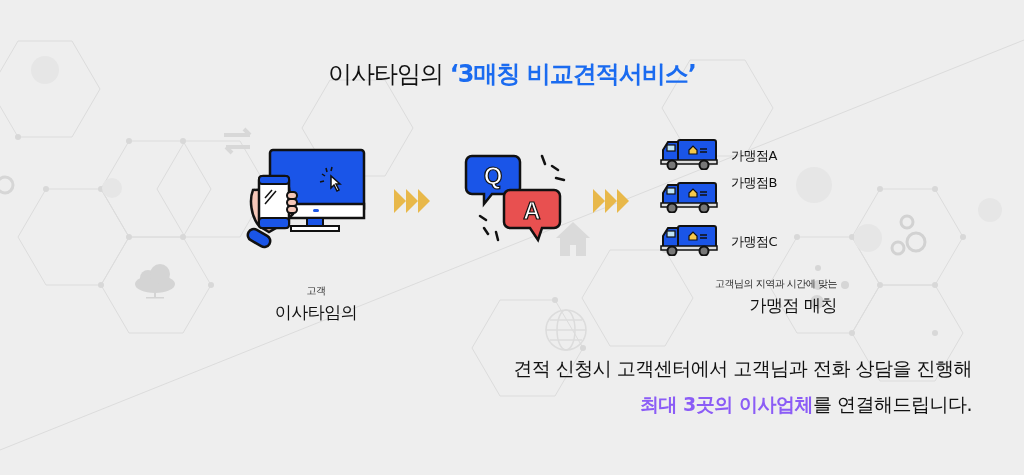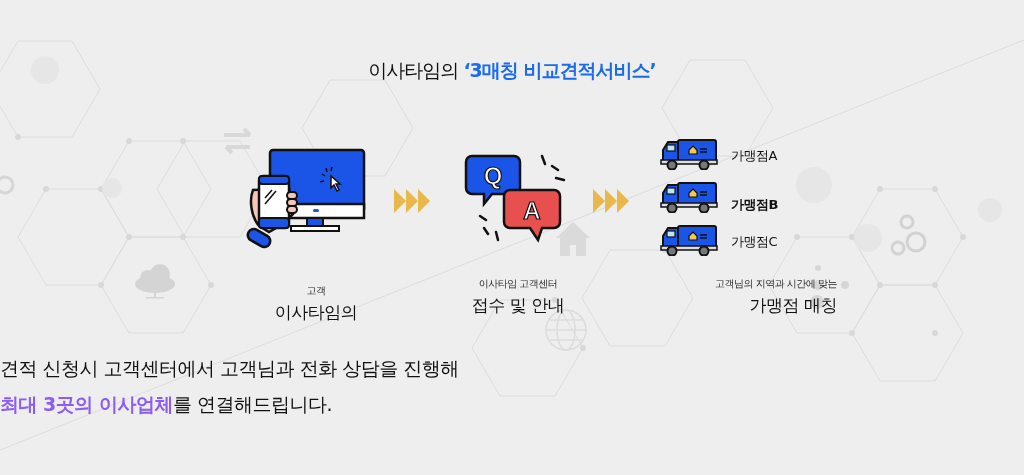--- a/index.html
+++ b/index.html
@@ -1,24 +1,24 @@
 <!DOCTYPE html>
 <html><head>
 <meta charset="utf-8">
 <style>
   html,body{margin:0;padding:0;}
   body{width:1024px;height:475px;overflow:hidden;background:#eeeeee;font-family:"DejaVu Sans","Liberation Sans",sans-serif;position:relative;color:#111;}
   .bg{position:absolute;left:0;top:0;width:1024px;height:475px;z-index:0;}
   .layer{position:absolute;left:0;top:0;width:1024px;height:475px;z-index:1;}
-  .title{position:absolute;left:0;width:1024px;top:58px;text-align:center;font-size:19px;letter-spacing:-1px;font-weight:400;color:#111;white-space:nowrap;}
+  .title{position:absolute;left:0;width:1024px;top:58px;text-align:center;font-size:24px;letter-spacing:-1px;font-weight:400;color:#111;white-space:nowrap;}
   .title .accent{color:#1a6bf0;font-weight:700;}
   .step-label{position:absolute;text-align:center;width:240px;}
   .step-label .small{font-size:10px;color:#222;display:block;letter-spacing:-0.5px;}
   .step-label .big{font-size:17px;color:#111;display:block;margin-top:3px;letter-spacing:-0.5px;}
-  .desc{position:absolute;left:0;width:972px;text-align:left;font-size:19px;color:#111;letter-spacing:-0.5px;}
+  .desc{position:absolute;left:0;width:972px;text-align:right;font-size:19px;color:#111;letter-spacing:-0.5px;}
   .desc .accent{color:#8b5cf6;font-weight:700;}
   .branch-label{position:absolute;font-size:13px;color:#111;letter-spacing:-0.5px;}
   .icon{position:absolute;}
 </style>
 </head>
 <body>
 
 <svg class="bg" viewBox="0 0 1024 475">
   <g stroke="#dcdcdc" stroke-width="1" fill="none">
     <polygon points="18,41 72,41 100,89 72,137 18,137 -10,89"></polygon>
@@ -187,43 +187,39 @@
     <rect x="18" y="2" width="38" height="22" rx="2" fill="#1a55e8" stroke="#111" stroke-width="2"></rect>
     <path d="M3 12 L8 4 H18 V24 H3 Z" fill="#1a55e8" stroke="#111" stroke-width="2"></path>
     <rect x="7" y="7" width="8" height="6" fill="#bfe4f5" stroke="#111" stroke-width="1.2"></rect>
     <path d="M29 12 L33 8 L37 12 V16 H29 Z" fill="#f4c84a" stroke="#111" stroke-width="1.2"></path>
     <line x1="40" y1="11" x2="47" y2="11" stroke="#111" stroke-width="1.5"></line>
       <line x1="40" y1="14" x2="47" y2="14" stroke="#111" stroke-width="1.5"></line>
     <rect x="1" y="22" width="56" height="4" fill="#ddd" stroke="#111" stroke-width="1.5"></rect>
     <circle cx="12" cy="27" r="4.5" fill="#777" stroke="#111" stroke-width="2"></circle>
     <circle cx="44" cy="27" r="4.5" fill="#777" stroke="#111" stroke-width="2"></circle>
   </svg>
-  <div class="branch-label" style="left:731px;top:196px;font-weight:bold;">가맹점B</div>
+  <div class="branch-label" style="left:731px;top:174px;">가맹점B</div>
 
   <svg class="icon" style="left:660px;top:224px;" width="58" height="32" viewBox="0 0 58 32">
     <rect x="18" y="2" width="38" height="22" rx="2" fill="#1a55e8" stroke="#111" stroke-width="2"></rect>
     <path d="M3 12 L8 4 H18 V24 H3 Z" fill="#1a55e8" stroke="#111" stroke-width="2"></path>
     <rect x="7" y="7" width="8" height="6" fill="#bfe4f5" stroke="#111" stroke-width="1.2"></rect>
     <path d="M29 12 L33 8 L37 12 V16 H29 Z" fill="#f4c84a" stroke="#111" stroke-width="1.2"></path>
     <line x1="40" y1="11" x2="47" y2="11" stroke="#111" stroke-width="1.5"></line>
       <line x1="40" y1="14" x2="47" y2="14" stroke="#111" stroke-width="1.5"></line>
     <rect x="1" y="22" width="56" height="4" fill="#ddd" stroke="#111" stroke-width="1.5"></rect>
     <circle cx="12" cy="27" r="4.5" fill="#777" stroke="#111" stroke-width="2"></circle>
     <circle cx="44" cy="27" r="4.5" fill="#777" stroke="#111" stroke-width="2"></circle>
   </svg>
   <div class="branch-label" style="left:731px;top:233px;">가맹점C</div>
 
   <div class="step-label" style="left:196px;top:284px;">
     <span class="small">고객</span>
     <span class="big">이사타임의</span>
   </div>
-  <div class="step-label" style="left:398px;top:277px;">
-    <span class="small">이사타임 고객센터</span>
-    <span class="big">접수 및 안내</span>
-  </div>
   <div class="step-label" style="left:597px;top:277px;text-align:right;">
     <span class="small">고객님의 지역과 시간에 맞는</span>
     <span class="big">가맹점 매칭</span>
   </div>
 
   <div class="desc" style="top:356px;">견적 신청시 고객센터에서 고객님과 전화 상담을 진행해</div>
   <div class="desc" style="top:392px;">
     <span class="accent">최대 3곳의 이사업체</span><span>를 연결해드립니다.</span>
   </div>
 </div>

